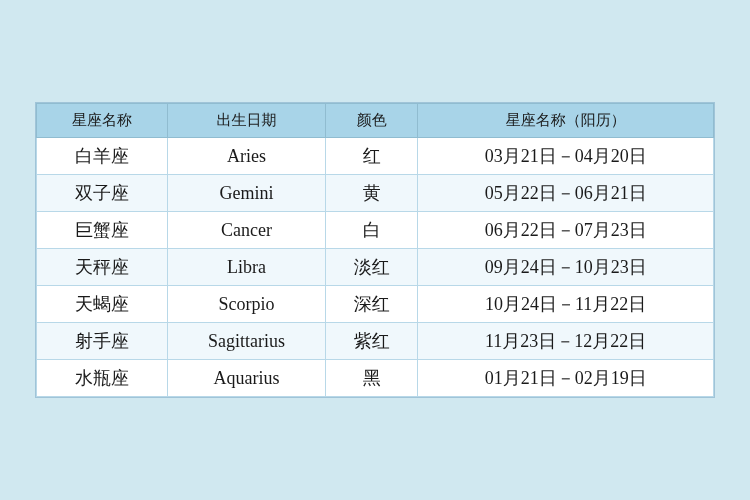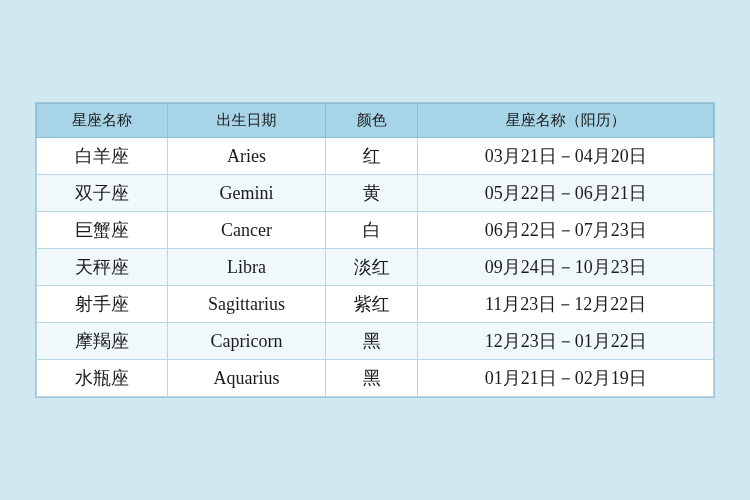--- a/index.html
+++ b/index.html
@@ -78,30 +78,30 @@
           <td>白</td>
           <td>06月22日－07月23日</td>
         </tr>
         <tr>
           <td>天秤座</td>
           <td>Libra</td>
           <td>淡红</td>
           <td>09月24日－10月23日</td>
         </tr>
         <tr>
+          <td>天蝎座</td>
+          <td>Scorpio</td>
+          <td>深红</td>
+          <td>10月24日－11月22日</td>
+        </tr>
+        <tr>
           <td>射手座</td>
           <td>Sagittarius</td>
           <td>紫红</td>
           <td>11月23日－12月22日</td>
-        </tr>
-        <tr>
-          <td>摩羯座</td>
-          <td>Capricorn</td>
-          <td>黑</td>
-          <td>12月23日－01月22日</td>
         </tr>
         <tr>
           <td>水瓶座</td>
           <td>Aquarius</td>
           <td>黑</td>
           <td>01月21日－02月19日</td>
         </tr>
       </tbody>
   </table>
 </div>

